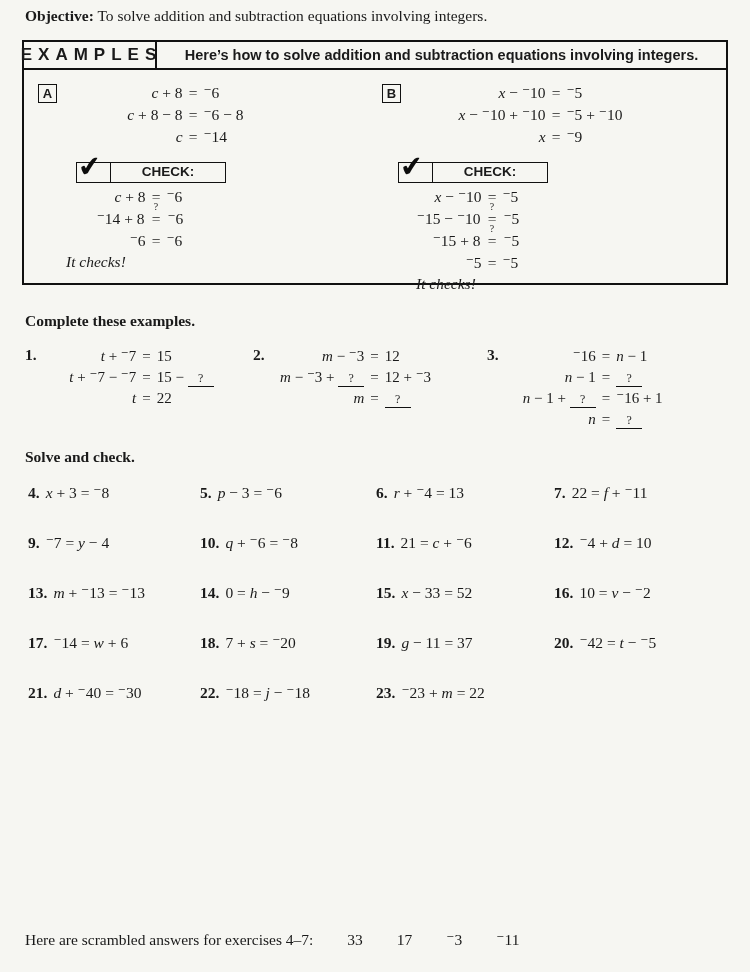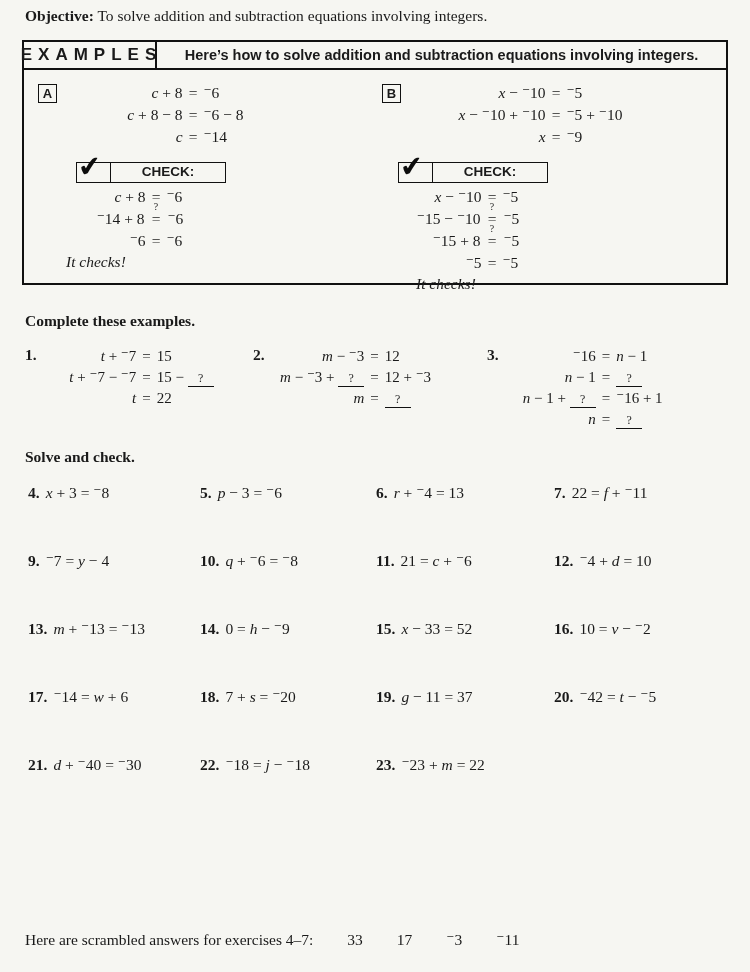--- a/index.html
+++ b/index.html
@@ -90,21 +90,21 @@
   .citem.i2 { width:234px; }
   .citem.i2 .steps { width:195px; }
   .citem.i3 { width:230px; }
   .citem.i3 .steps { width:190px; }
   .citem .eqline { line-height:21px; font-size:15px; }
 
   
   .solve { position:absolute; left:25px; top:448px; width:710px; }
   .solve-grid {
     display:grid; grid-template-columns:172px 176px 178px auto;
-    row-gap:50px; margin-top:18px; padding-left:3px;
+    row-gap:32px; margin-top:18px; padding-left:3px;
   }
   .exercise { white-space:nowrap; font-size:15.5px; }
   .exercise .num { font-weight:bold; margin-right:6px; }
 
   
   .footer { position:absolute; left:25px; top:931px; white-space:nowrap; }
   .footer .answer { display:inline-block; margin-left:34px; }
   .footer .answer:first-of-type { margin-left:40px; }
 
   

